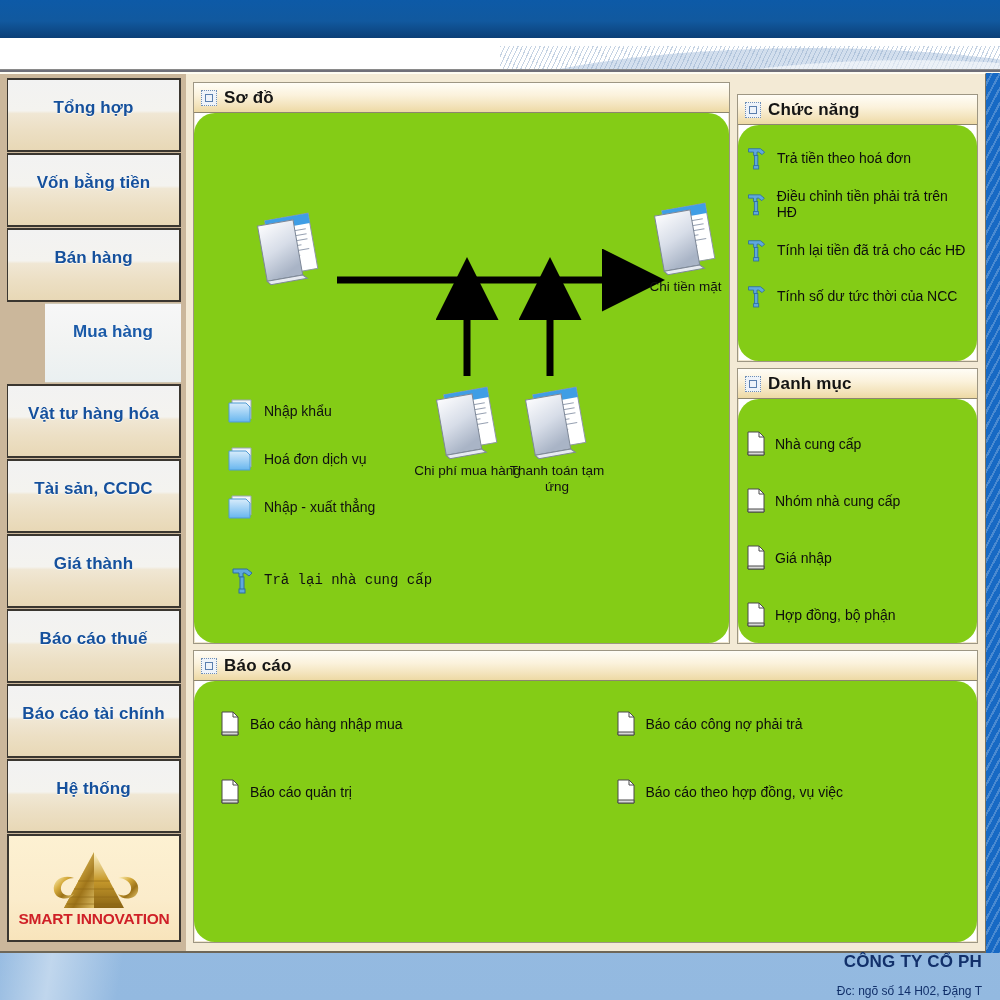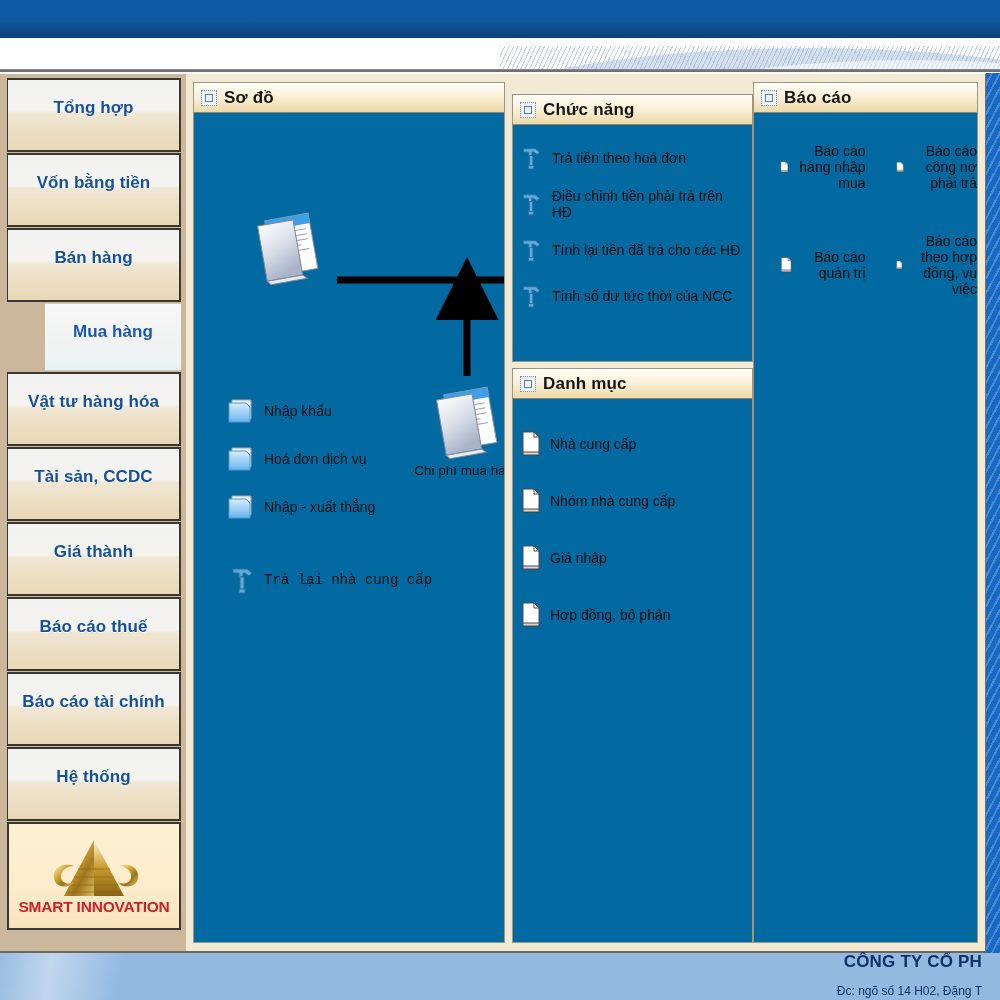--- a/index.html
+++ b/index.html
@@ -83,40 +83,40 @@
   }
   .nav-btn span {
     color: #15509c; font-size: 17px; font-weight: bold;
     text-shadow: 0 1px 0 rgba(255,255,255,.7);
     letter-spacing: .1px;
   }
   .nav-btn.active {
     background: linear-gradient(to bottom, #f7f7f7 0%, #f1f3f2 55%, #eaf0f1 100%);
     border-top: 1px solid #cfc7b4; border-bottom: 1px solid #cfc7b4;
     border-left: none; border-right: none;
-    height: 68px;
+    height: 80px;
     margin-left: 38px;
   }
   .nav-btn.active span { color: #1a5aa8; }
   #logo-box {
     height: 108px; margin-top: 1px;
     border: 2px solid #3a3630;
     background: linear-gradient(to bottom,#fdf1d2 0%,#fbeccb 60%,#f8e4bb 100%);
     display: flex; flex-direction: column; align-items: center; justify-content: center;
   }
   #logo-mark { width: 112px; height: 66px; display:block; }
   #logo-text {
     color: #cf2027; font-size: 15.5px; font-weight: bold; letter-spacing: -.2px;
     margin-top: -4px;
   }
 
   
   #content {
     flex: 1; height: 100%; padding: 8px 7px 8px 7px;
-    display: flex; 
+    display: flex; flex-direction: column; gap: 6px;
   }
   #content-top { display: flex; gap: 7px; flex: 0 0 560px; }
   #col-left { flex: 1; display: flex; }
   #col-right { flex: 0 0 241px; display: flex; flex-direction: column; gap: 6px; margin-top: 12px; }
 
   .panel {
     background: #ffffff;
     border: 1px solid #9d9683;
     box-shadow: 0 0 0 1px #efe6cf inset;
     display: flex; flex-direction: column; overflow: hidden;
@@ -125,21 +125,21 @@
     height: 30px; flex: 0 0 30px;
     background: linear-gradient(to bottom, #fffdf6 0%, #fbf2dc 42%, #f3e3bb 78%, #edd9a4 100%);
     border-bottom: 1px solid #8d8straw;
     border-bottom: 1px solid #8d856f;
     display: flex; align-items: center; padding-left: 7px; gap: 7px;
   }
   .panel-hd .hd-title {
     font-size: 17px; font-weight: bold; color: #151515; letter-spacing: .2px;
   }
   .panel-bd {
-    flex: 1; background: #0369a1; position: relative; overflow: hidden;
+    flex: 1; background: #84cc16; position: relative; overflow: hidden; border-radius: 21px;
   }
 
   
   .hd-icon { width: 16px; height: 16px; position: relative; flex: 0 0 16px; }
   .hd-icon .frm {
     position:absolute; inset:0;
     border: 1px dotted #6f8fb5; background: #eef3f9;
   }
   .hd-icon .frm::after {
     content:''; position:absolute; left:3px; top:3px; right:3px; bottom:3px;

